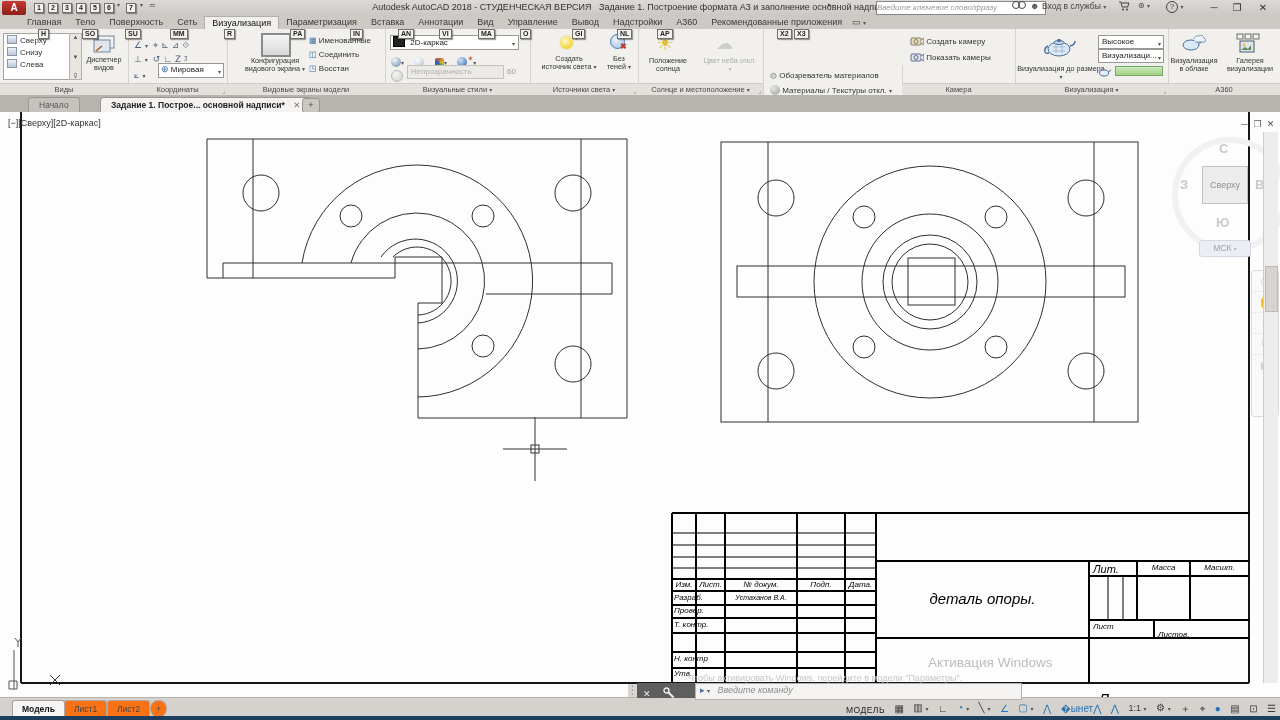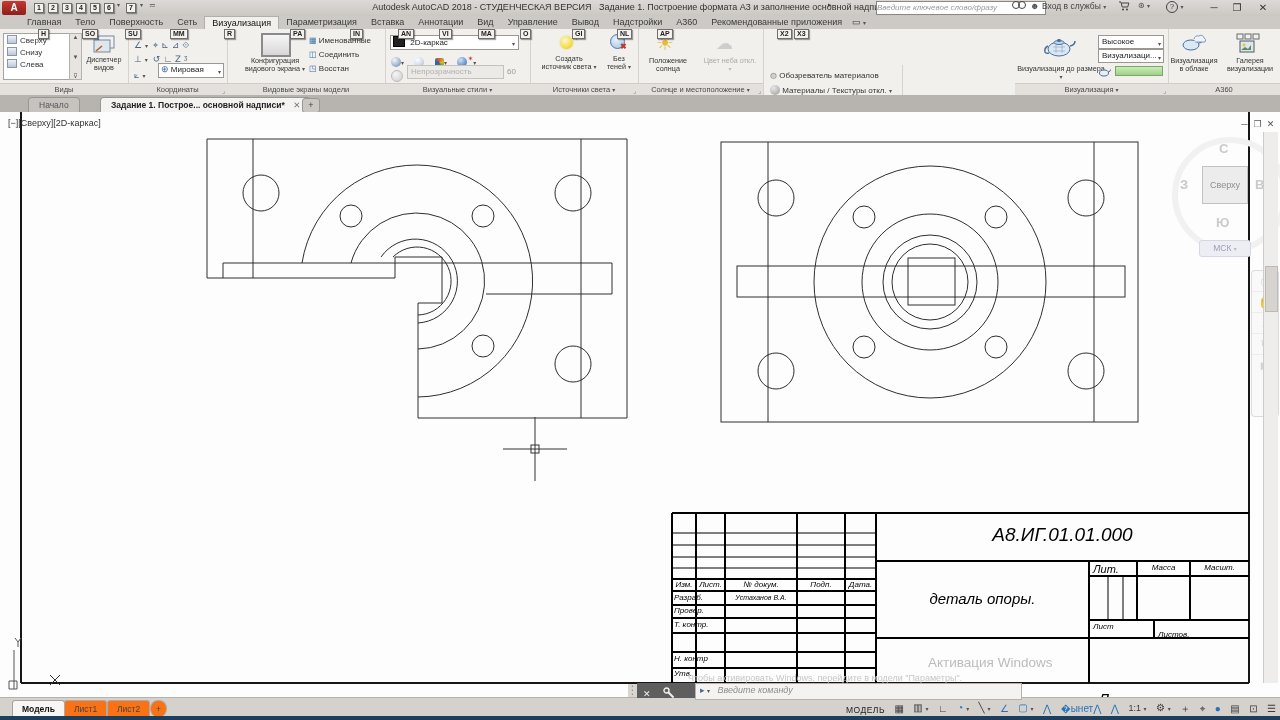--- a/index.html
+++ b/index.html
@@ -279,20 +279,37 @@
     </div>
 
     <div class="panel" style="left:763px;width:139px;margin-top:36px;">
       <div class="t ribtxt" style="left:7px;top:6px;"><span style="color:#8a8a8a;">◍</span> <span>Обозреватель материалов</span></div>
       <div class="t ribtxt" style="left:7px;top:20px;"><span class="sphere" style="background:radial-gradient(circle at 35% 30%,#e8e8e8,#9a9a9a);"></span> <span>Материалы / Текстуры откл.</span> <span class="caret">▾</span></div>
       <div class="t ribtxt" style="left:7px;top:34px;"><span style="color:#3b6ea5;">◁</span> <span>Наложение материалов</span> <span class="caret">▾</span></div>
       <div class="plabel"><span>Текстуры</span> <span class="caret">▾</span></div>
       <span class="launcher">⌟</span>
     </div>
 
+    <div class="panel" style="left:902px;width:113px;">
+      <div class="t ribtxt" style="left:8px;top:7px;">
+        <svg width="14" height="10" viewBox="0 0 14 10" style="vertical-align:-2px;">
+            <rect x="1" y="2" width="10" height="7" rx="1" fill="#e8ddc8" stroke="#8a7a5a"></rect>
+            <circle cx="6" cy="5.5" r="2" fill="none" stroke="#8a7a5a"></circle>
+            <path d="M11,4 l3,-2 v7 l-3,-2" fill="#e8ddc8" stroke="#8a7a5a"></path>
+          </svg>
+        <span>Создать камеру</span></div>
+      <div class="t ribtxt" style="left:8px;top:23px;">
+        <svg width="14" height="10" viewBox="0 0 14 10" style="vertical-align:-2px;">
+            <rect x="1" y="2" width="10" height="7" rx="1" fill="#dfe6ee" stroke="#5a6a8a"></rect>
+            <circle cx="6" cy="5.5" r="2" fill="none" stroke="#5a6a8a"></circle>
+            <path d="M11,4 l3,-2 v7 l-3,-2" fill="#dfe6ee" stroke="#5a6a8a"></path>
+          </svg>
+        <span>Показать камеры</span></div>
+      <div class="plabel">Камера</div>
+    </div>
 
     <div class="panel" style="left:1015px;width:153px;">
       <svg class="abs" style="left:28px;top:4px;" width="34" height="26" viewBox="0 0 34 26">
         <ellipse cx="16" cy="16" rx="11" ry="7" fill="#dce8f4" stroke="#4a6f9b"></ellipse>
         <path d="M27,13 q5,-1 5,-5" fill="none" stroke="#4a6f9b" stroke-width="1.5"></path>
         <path d="M5,13 q-4,2 -3,6 q1,2 4,1" fill="none" stroke="#4a6f9b" stroke-width="1.5"></path>
         <ellipse cx="16" cy="9.5" rx="5" ry="2" fill="#c8d8ea" stroke="#4a6f9b"></ellipse>
         <rect x="14.5" y="6" width="3" height="3" fill="#4a6f9b"></rect>
         <path d="M10,14 h12 M10,18 h12 M13,12 v8 M19,12 v8" stroke="#9ab4d0" stroke-width=".8"></path>
       </svg>
@@ -428,21 +445,20 @@
       <span class="navico">✋</span>
       <span class="navico">⌕</span>
       <span class="navico">↻</span>
       <span class="navico" style="border-bottom:none;">▶</span>
     </div>
 
     <div class="scroll">
       <div class="thumb"></div>
     </div>
 
-    <div class="tbk" style="left:877px;top:412px;width:371px;text-align:center;font-size:19px;">А8.ИГ.01.01.000</div>
     <div class="tbk" style="left:877px;top:478px;width:211px;text-align:center;font-size:15px;">деталь опоры.</div>
     <div class="tbk" style="left:1098px;top:540px;font-size:16px;margin-top:40px;">Лекториум</div>
     <div class="tbk" style="left:672px;top:468px;width:24px;text-align:center;font-size:8px;">Изм.</div>
     <div class="tbk" style="left:696px;top:468px;width:29px;text-align:center;font-size:8px;">Лист.</div>
     <div class="tbk" style="left:725px;top:468px;width:72px;text-align:center;font-size:8px;">№  докум.</div>
     <div class="tbk" style="left:797px;top:468px;width:48px;text-align:center;font-size:8px;">Подп.</div>
     <div class="tbk" style="left:845px;top:468px;width:31px;text-align:center;font-size:8px;">Дата.</div>
     <div class="tbk" style="left:674px;top:481px;font-size:8px;">Разраб.</div>
     <div class="tbk" style="left:725px;top:482px;width:72px;text-align:center;font-size:7px;">Устаханов В.А.</div>
     <div class="tbk" style="left:674px;top:494px;font-size:8px;">Провер.</div>

